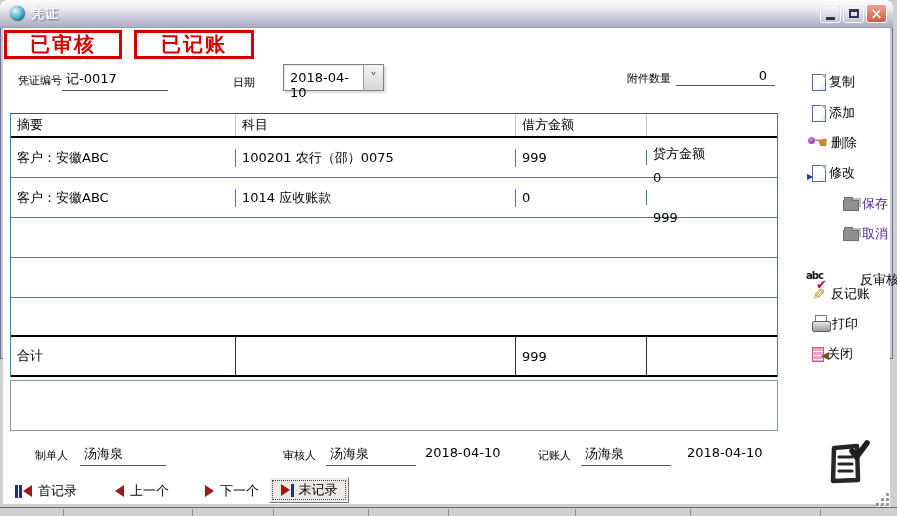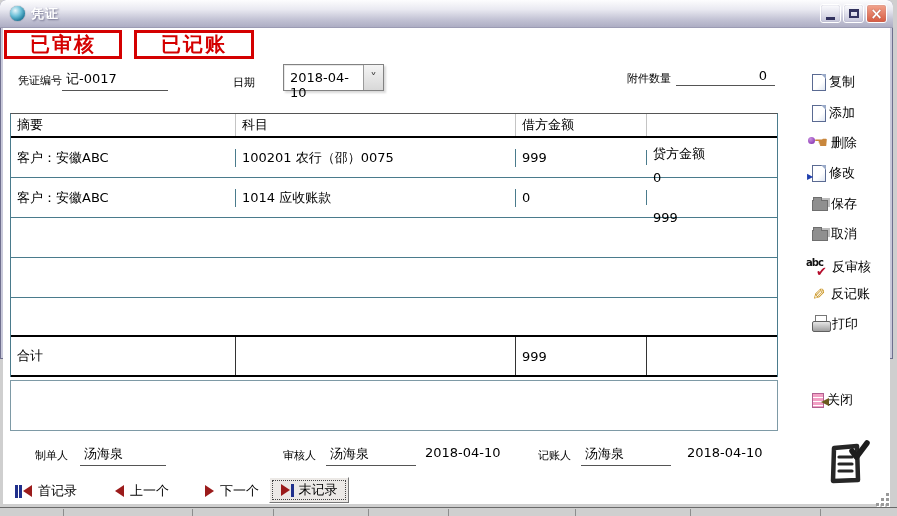--- a/index.html
+++ b/index.html
@@ -79,21 +79,21 @@
   .nbar { width:3px; height:13px; background:#20308c; }
   .navicon { display:flex; align-items:center; gap:1px; }
   .navbtn-raised { position:absolute; left:269px; top:477px; width:80px; height:26px;
                    display:flex; align-items:center; justify-content:center; gap:5px;
                    background:#ece9e6; border:1px solid; border-color:#fff #777 #777 #fff;
                    outline:1px dotted #444; outline-offset:-4px; font-size:13px; }
 
   
   .abtn { position:absolute; left:812px; width:76px; height:26px; display:flex; align-items:center; font-size:13px; color:#000; }
   .abtn .albl { margin-left:3px; white-space:nowrap; }
-  .abtn.disabled { color:#000000; }
+  .abtn.disabled { color:#4c1d95;justify-content:flex-end; }
   .icon { position:relative; display:inline-block; flex:none; }
 
   .ic-doc { width:14px; height:17px; background:linear-gradient(135deg,#ffffff 60%,#dfe6f2); border:1px solid #5a6a92; }
   .ic-doc .fold { position:absolute; right:-1px; top:-1px; width:0; height:0;
                   border-left:5px solid transparent; border-top:5px solid #9aaac8; }
   .ic-docarrow::after { content:"▶"; position:absolute; left:-6px; bottom:0px; font-size:8px; color:#1f3fae; }
   .ic-hand { width:20px; height:17px; }
   .ic-hand::after { content:"☚"; position:absolute; right:0; top:-2px; font-size:16px; color:#c8863c; }
   .ic-hand::before { content:""; position:absolute; left:0; top:2px; width:7px; height:7px; border-radius:50%;
                      background:radial-gradient(circle at 35% 30%, #c98fe0, #7a22a8); }
@@ -272,33 +272,33 @@
       <span class="albl">修改</span>
     </div>
     <div class="abtn disabled" style="top:191px;">
       <span class="icon ic-folder"></span>
       <span class="albl">保存</span>
     </div>
     <div class="abtn disabled" style="top:221px;">
       <span class="icon ic-folder"></span>
       <span class="albl">取消</span>
     </div>
-    <div class="abtn" style="top:254px; left:806px;">
+    <div class="abtn" style="top:267px; left:806px;gap:28px;">
       <span class="icon ic-abc"></span>
       <span class="albl">反审核</span>
     </div>
     <div class="abtn" style="top:281px;">
       <span class="icon ic-pencil"></span>
       <span class="albl">反记账</span>
     </div>
     <div class="abtn" style="top:311px;">
       <span class="icon ic-printer"></span>
       <span class="albl">打印</span>
     </div>
-    <div class="abtn" style="top:341px;margin-top:46px;">
+    <div class="abtn" style="top:341px;">
       <span class="icon ic-exit"></span>
       <span class="albl">关闭</span>
     </div>
 
     <span class="logo">
       <svg width="48" height="52" viewBox="0 0 48 52" style="overflow:visible">
         <path d="M10 10 L33 8 L34 42 L9 43 Z" fill="none" stroke="#262626" stroke-width="4.5" stroke-linejoin="round"></path>
         <path d="M15 19 H28 M15 26 H28 M15 33 H28" stroke="#262626" stroke-width="3.2" stroke-linecap="round"></path>
         <path d="M28 13 l4.5 6 L43 5" fill="none" stroke="#1d1d1d" stroke-width="5.5" stroke-linecap="round" stroke-linejoin="round"></path>
       </svg>

